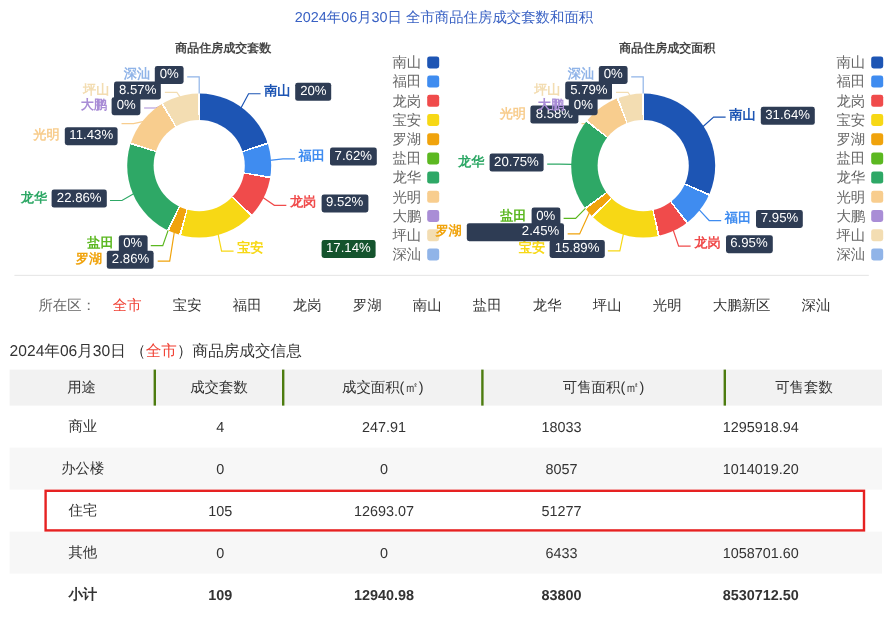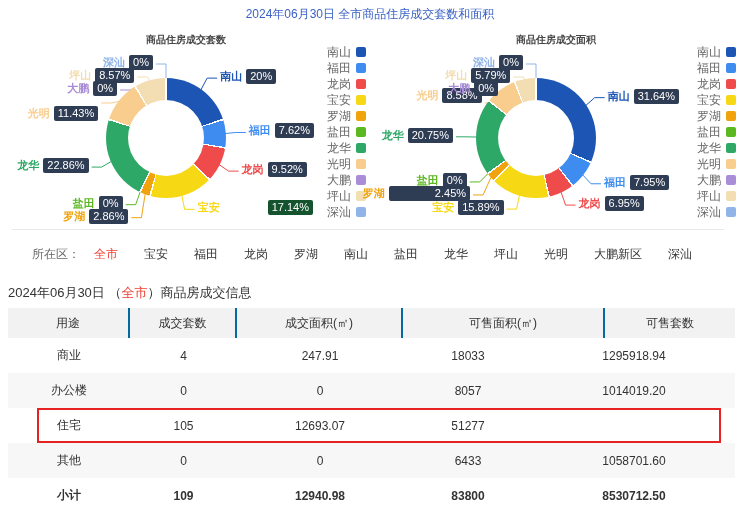--- a/index.html
+++ b/index.html
@@ -34,21 +34,21 @@
   .filter-option { font-size:12px; color:#333; cursor:pointer; }
   .filter-option.active { color:#f04134; }
 
   .table-subtitle { position:absolute; top:284px; left:8px; font-size:13px; color:#333; }
   .table-subtitle .red { color:#f04134; }
 
   .table { position:absolute; top:308px; left:8px; width:727px; }
   .t-row { display:flex; height:35px; }
   .t-head { height:30px; background:#f2f2f2; }
   .t-cell { display:flex; align-items:center; justify-content:center; font-size:12px; color:#333; }
-  .t-head .t-cell { border-right:2px solid #0369a1; }
+  .t-head .t-cell { border-right:2px solid #4d7c0f; }
   .t-head .t-cell:last-child { border-right:none; }
   .col0{width:122px;} .col1{width:107px;} .col2{width:166px;} .col3{width:130px;} .col4{flex:1;}
   .t-row.striped { background:#f7f7f7; }
   .t-row.bold .t-cell { font-weight:bold; }
 
   .highlight-box { position:absolute; top:408px; left:37px; width:684px; height:35px;
     border:2px solid #e62222; pointer-events:none; }
 </style>
 </head>
 <body>

